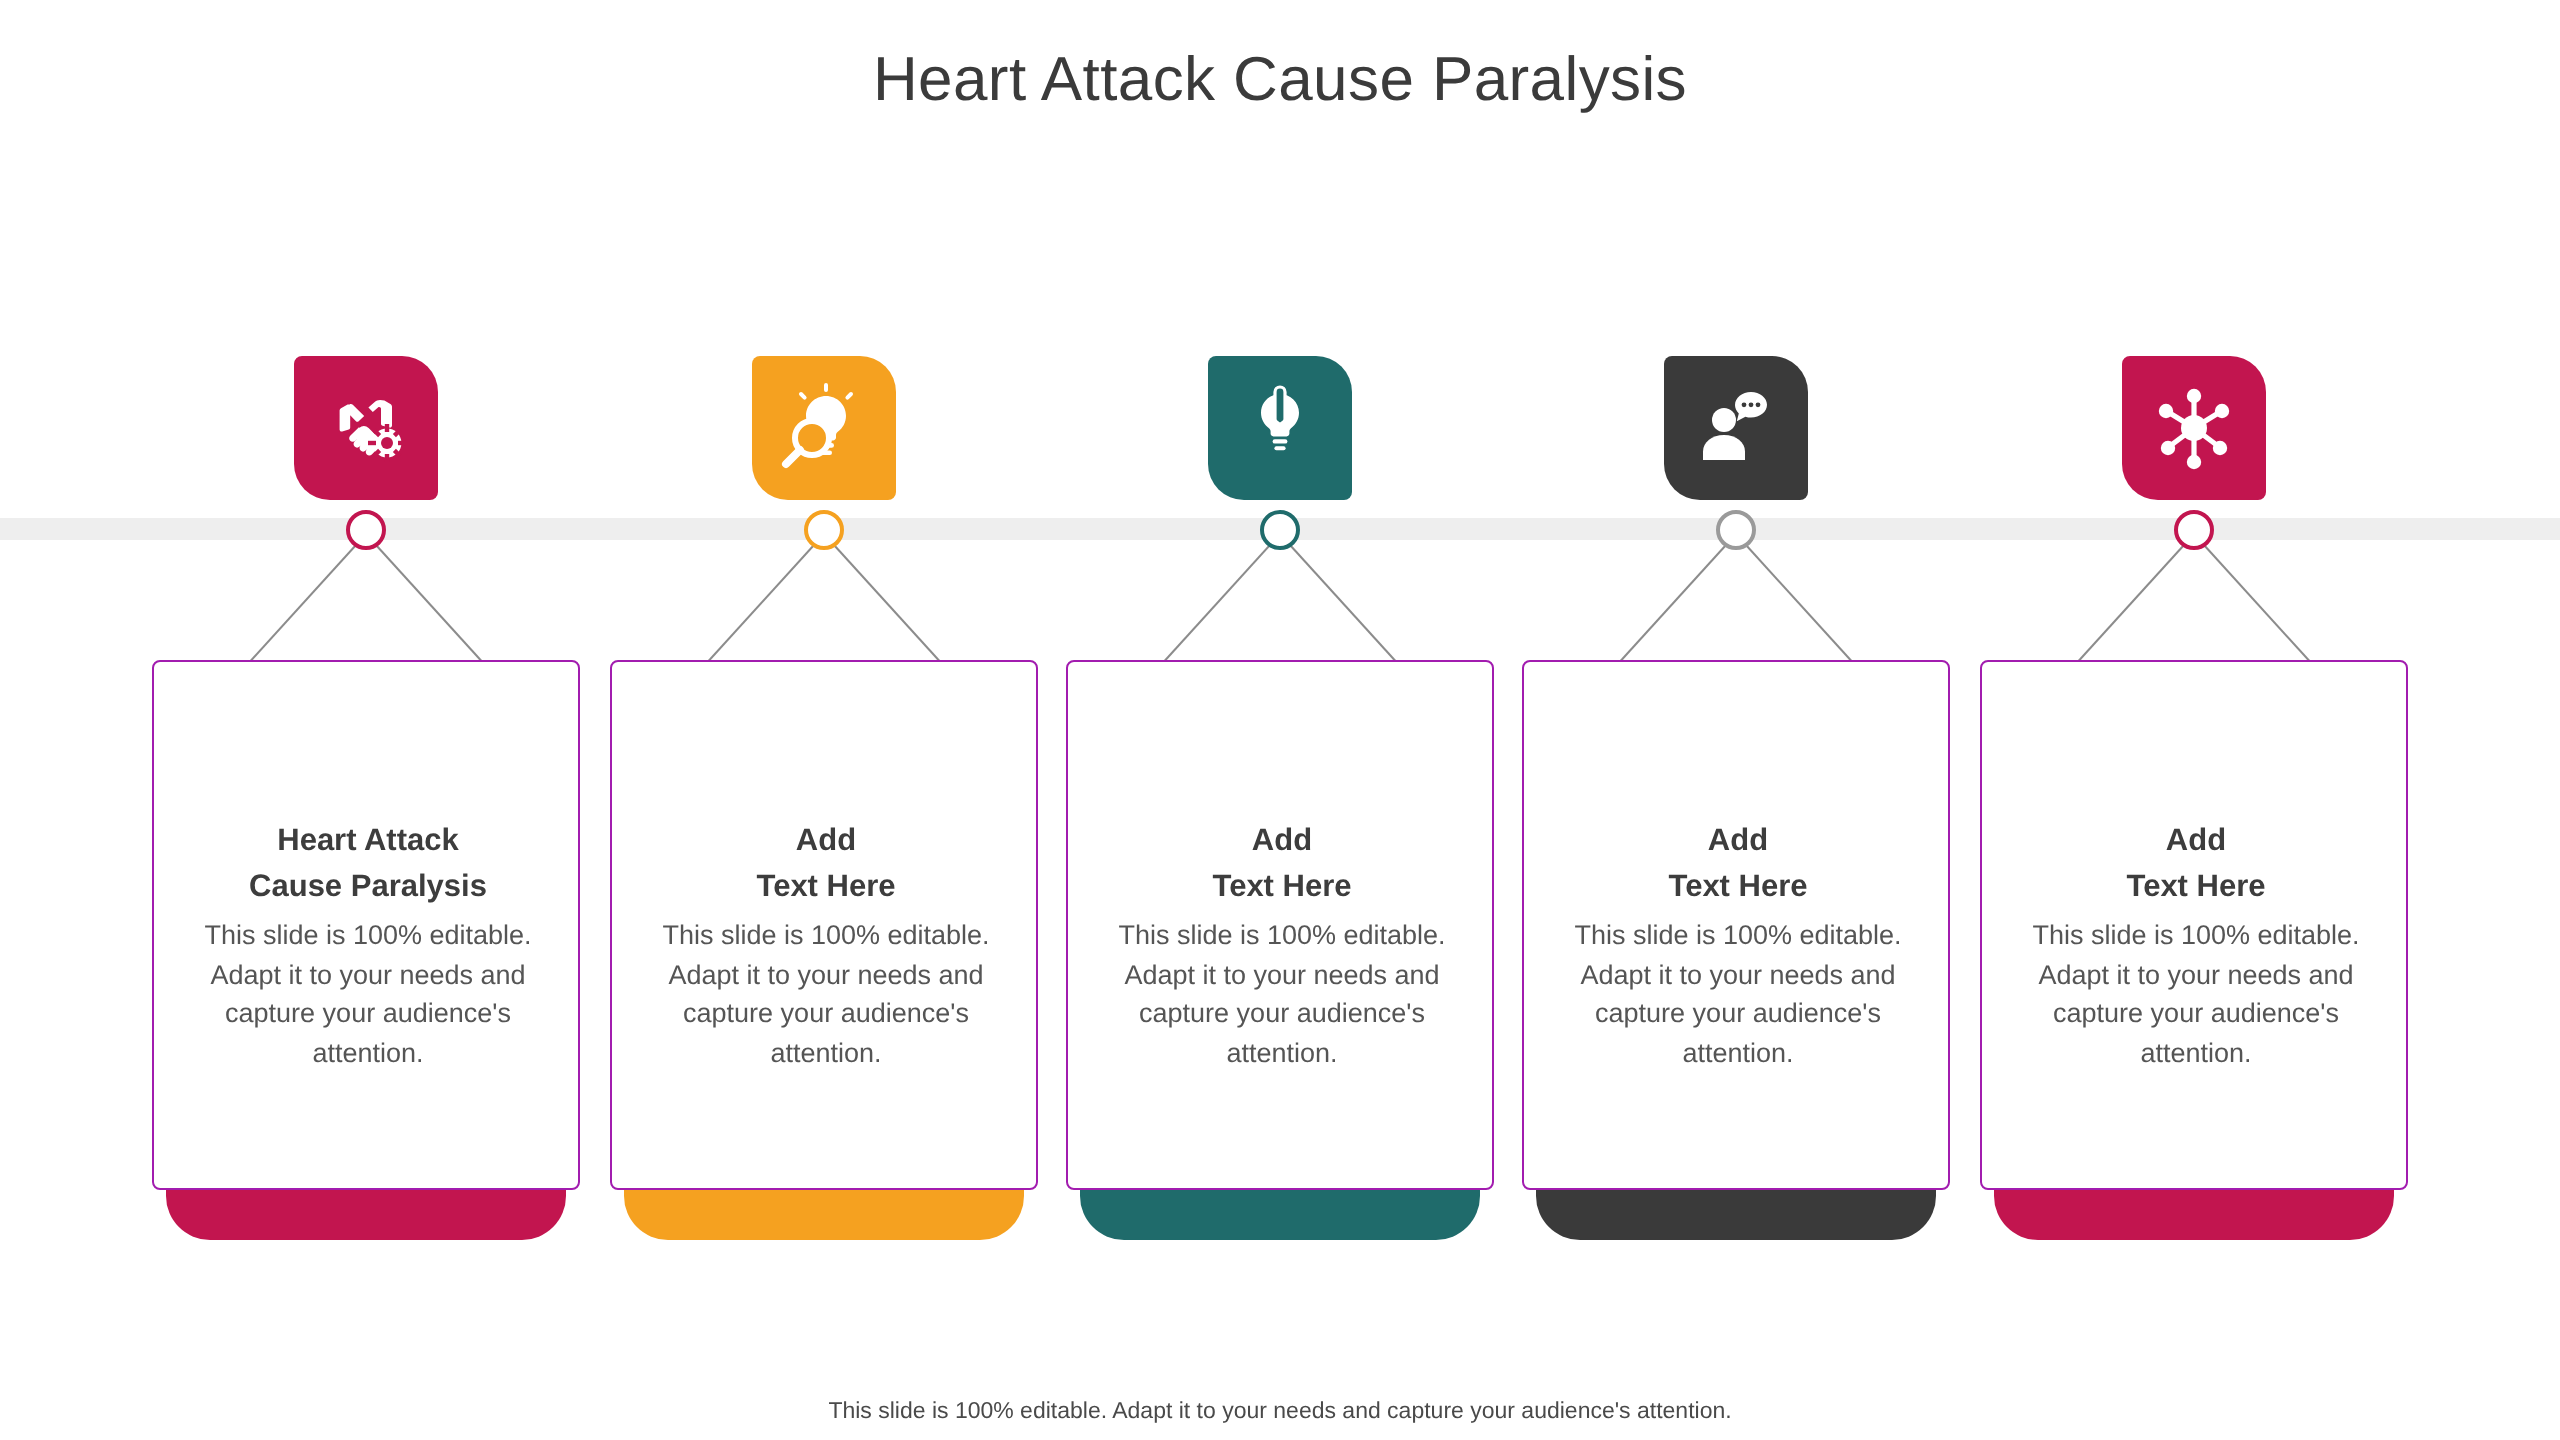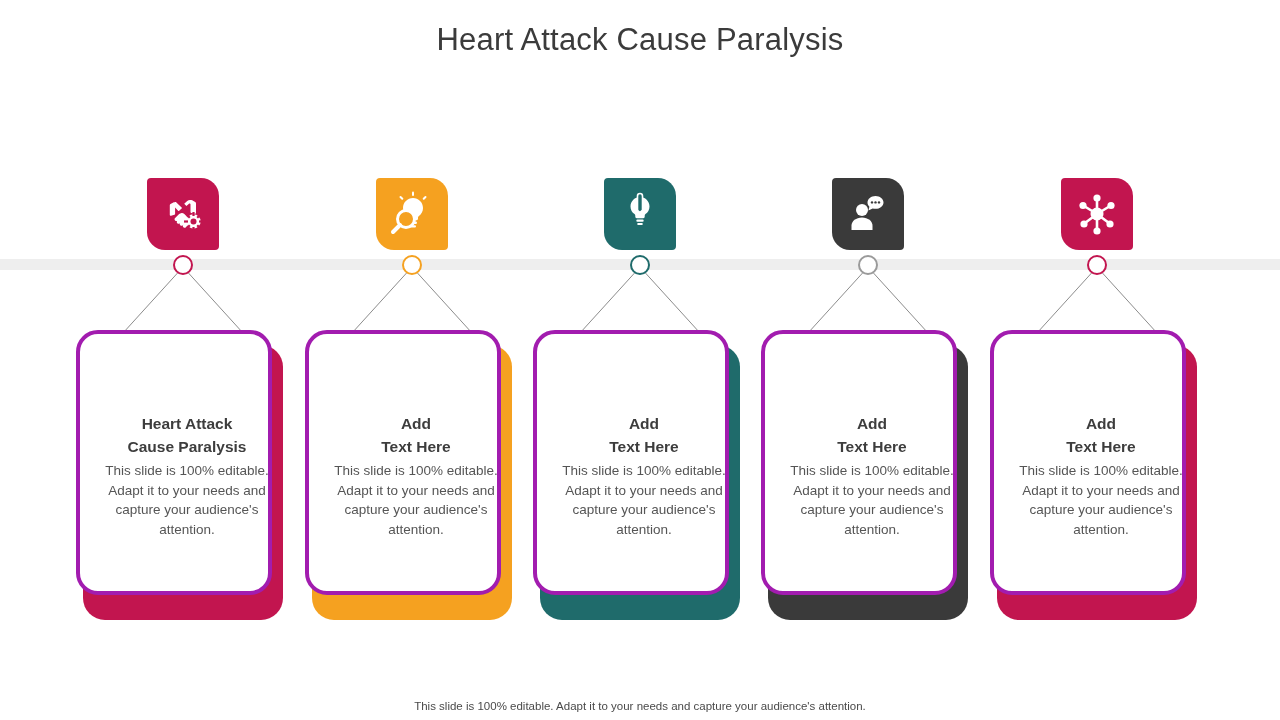--- a/index.html
+++ b/index.html
@@ -99,24 +99,24 @@
     width: 200px;
     height: 275px;
     border-radius: 22px;
   }
 
   .card {
     position: absolute;
     top: 330px;
     left: 50%;
     margin-left: -107px;
-    width: 196px;
+    width: 214px;
     height: 265px;
-    border: 4px solid #a21caf;
-    border-radius: 22px;
+    border: 1px solid #a21caf;
+    border-radius: 4px;
     background: #ffffff;
     box-sizing: border-box;
   }
 
   .card-heading {
     position: absolute;
     top: 78px;
     left: 10px;
     width: 194px;
     text-align: center;

